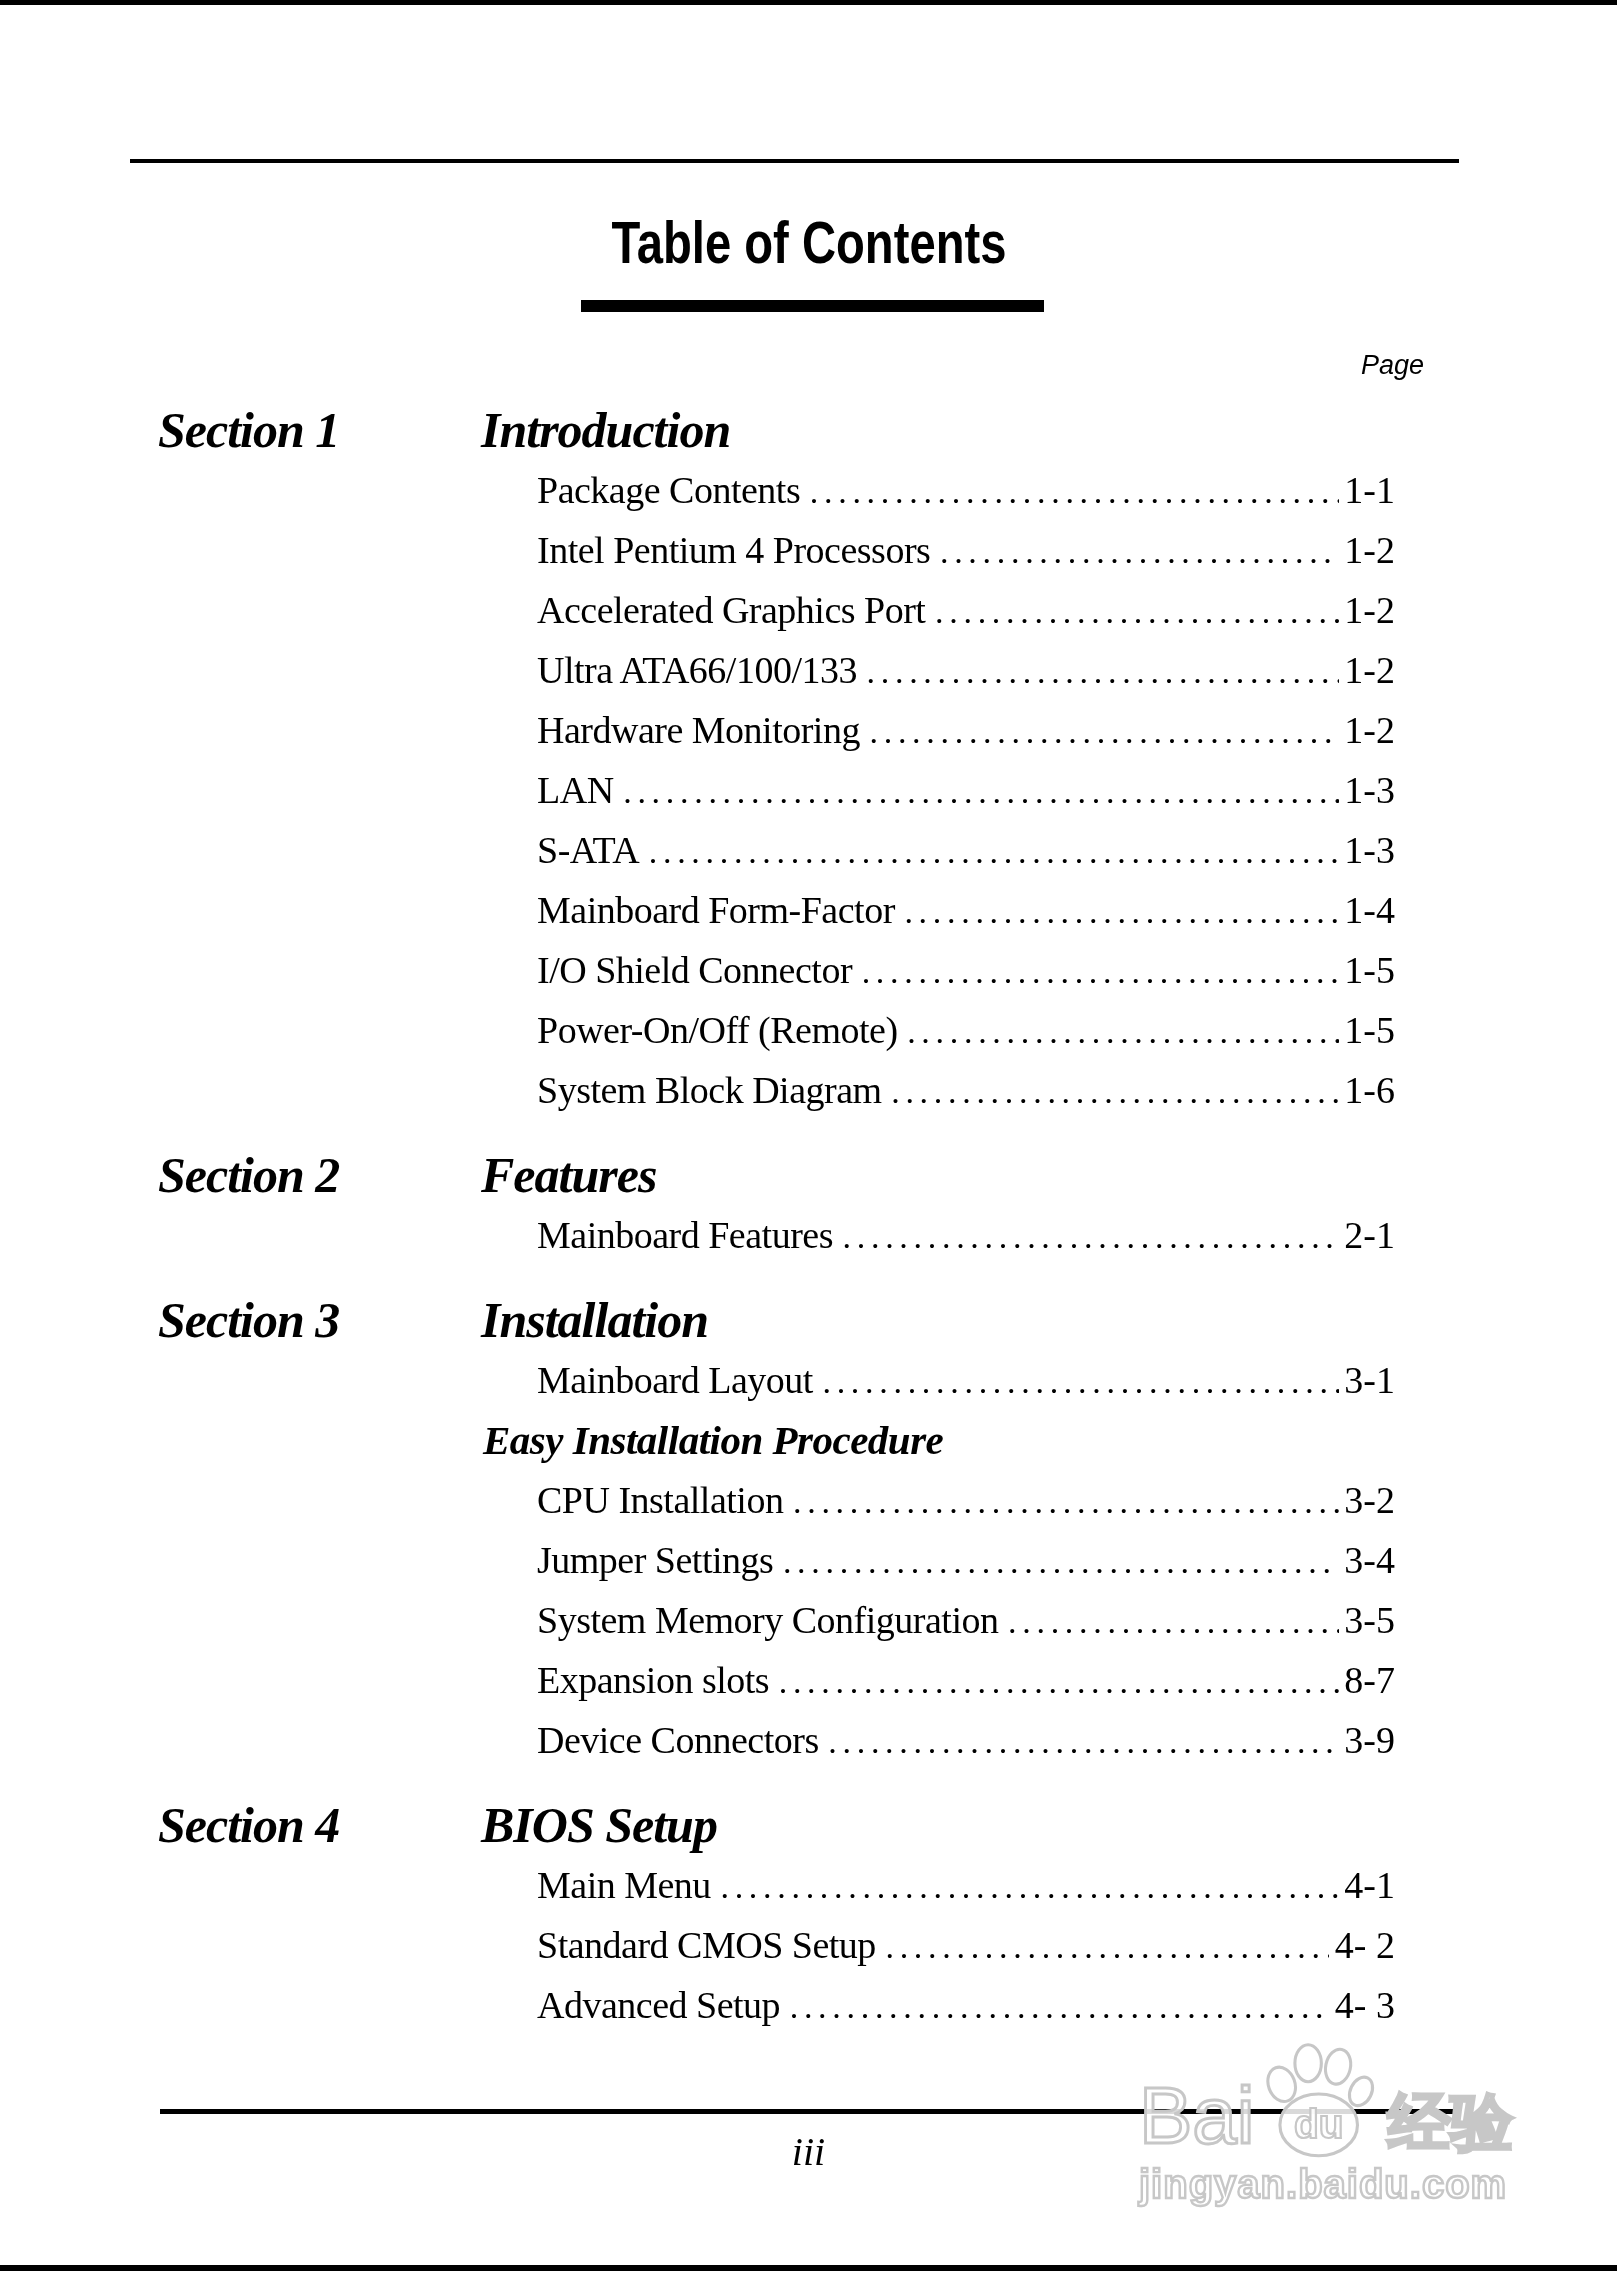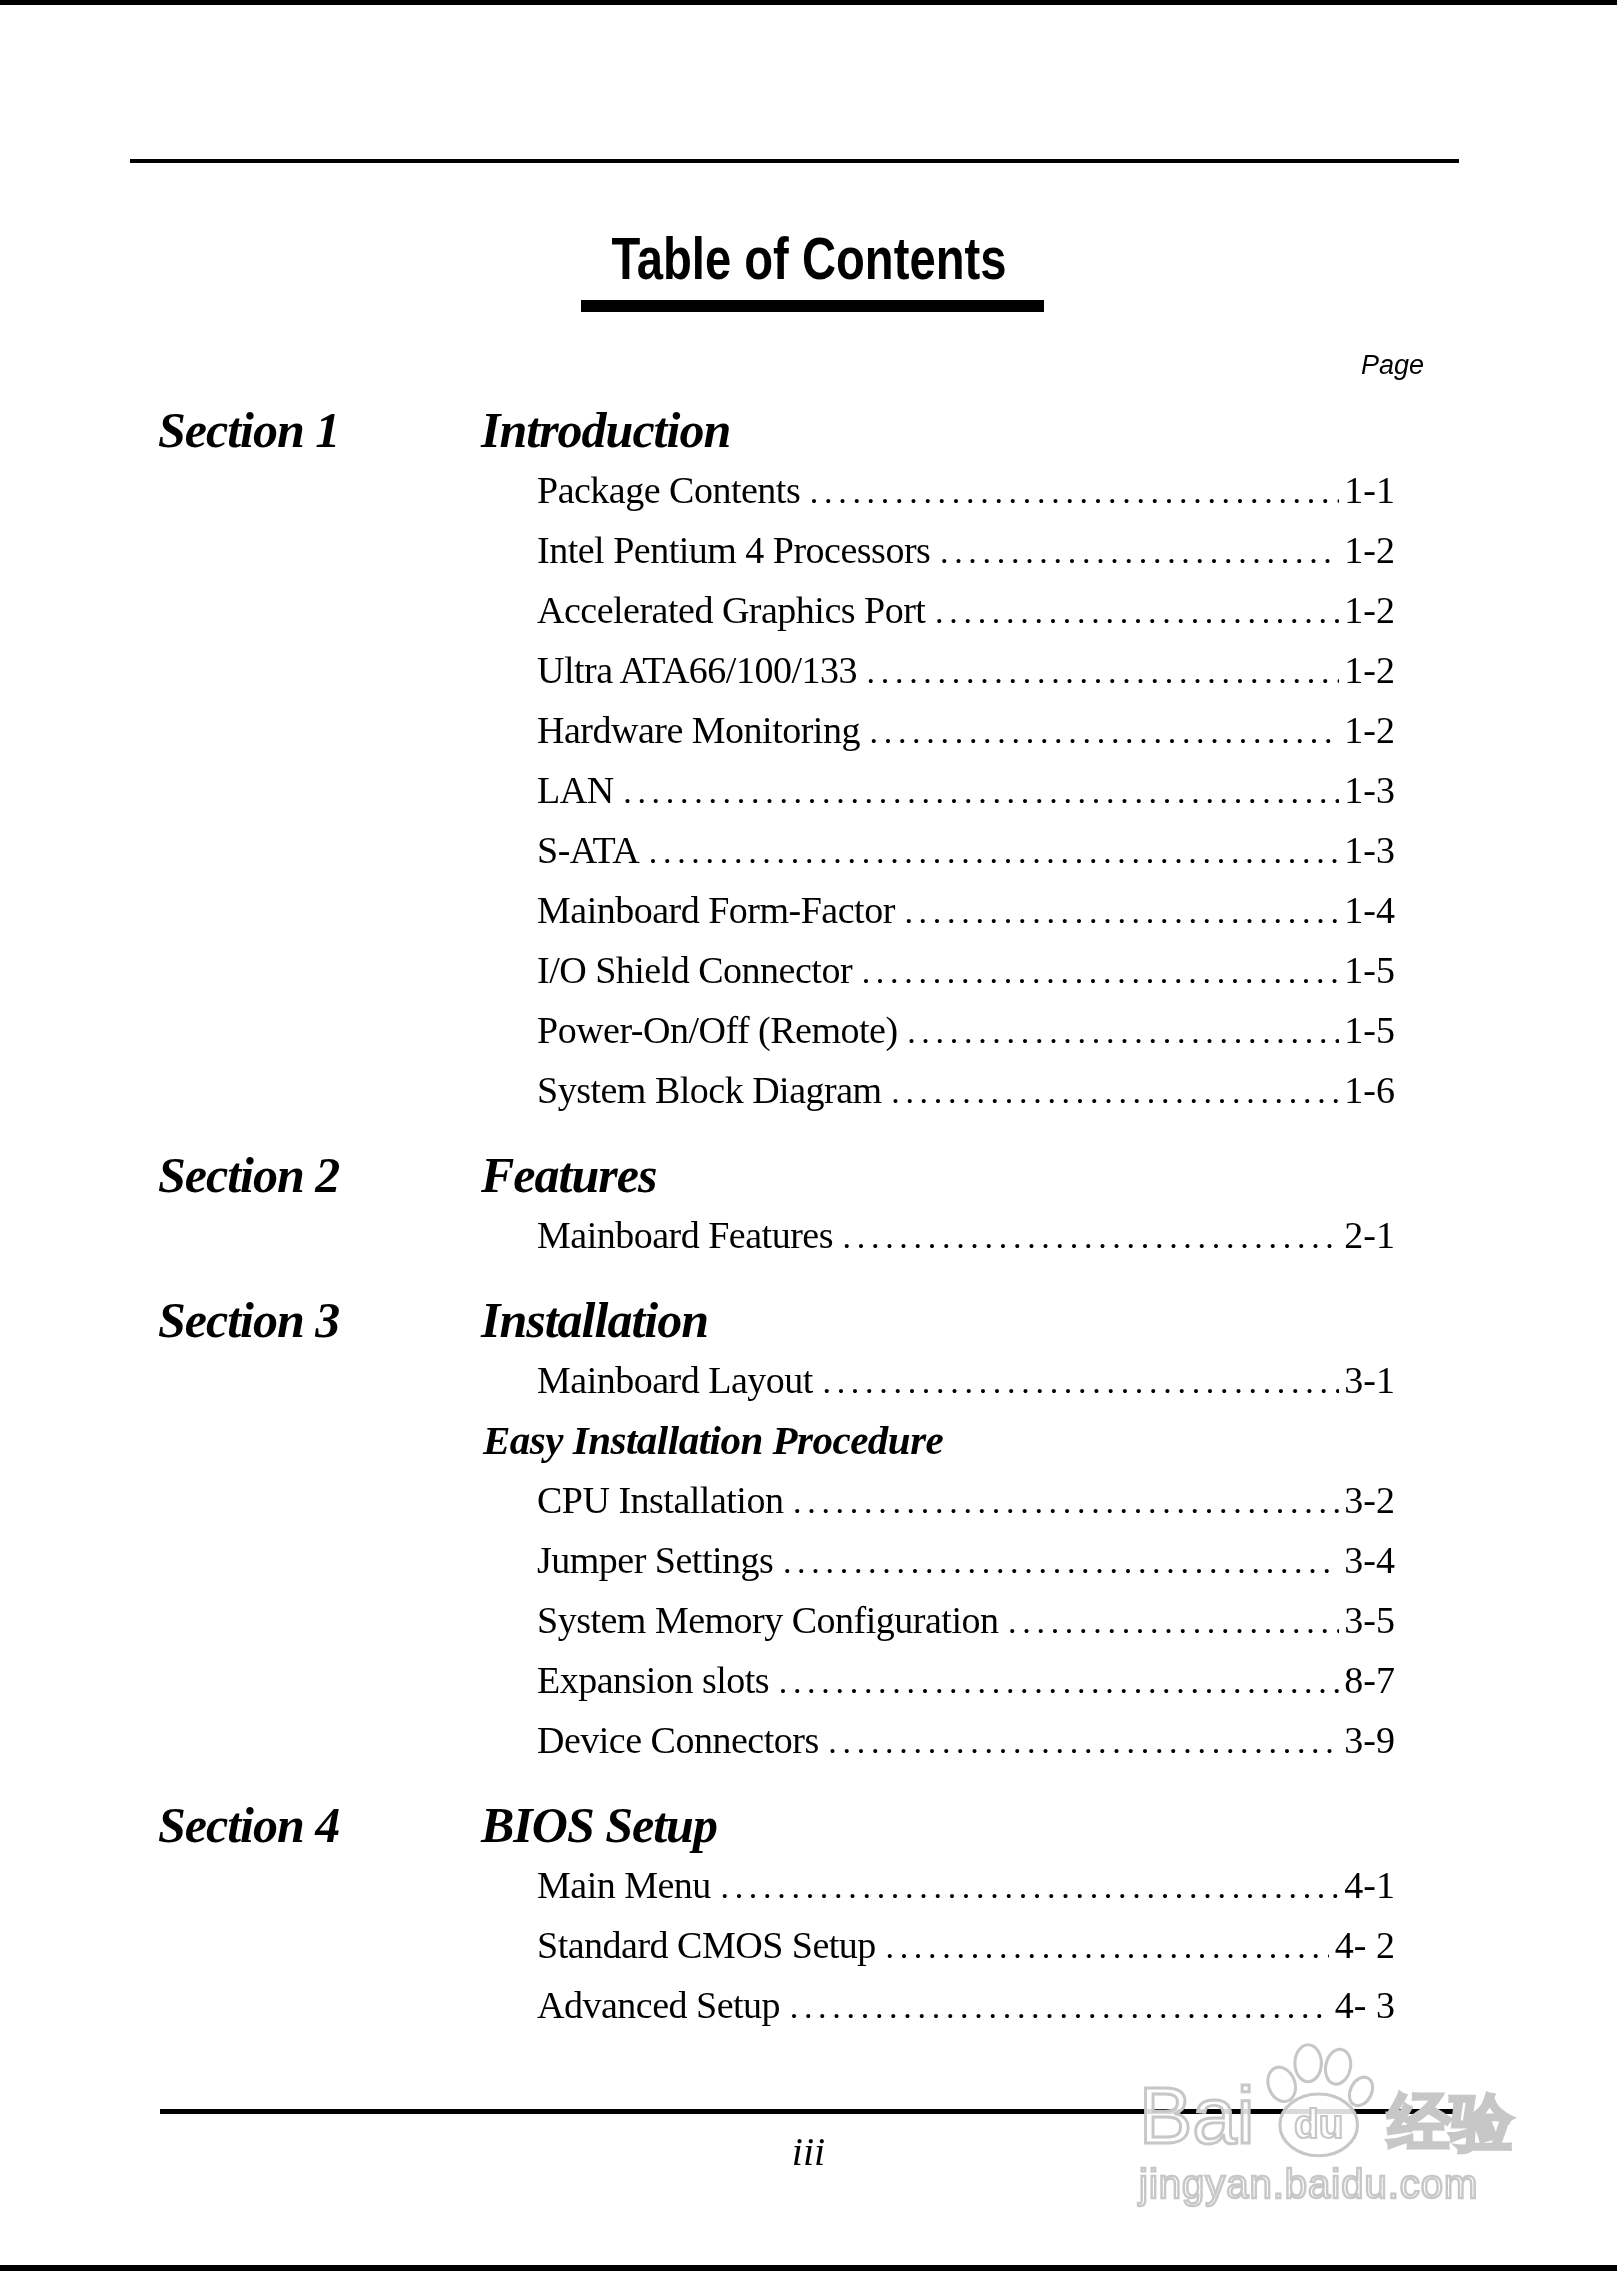--- a/index.html
+++ b/index.html
@@ -5,21 +5,21 @@
   html,body{margin:0;padding:0;background:#888;}
   .page{position:relative;width:1617px;height:2271px;background:#ffffff;color:#000;
         font-family:"Liberation Serif",serif;overflow:hidden;margin:0 auto;}
 
   .edge-strip{position:absolute;left:0;width:1617px;background:#000;}
   .edge-strip.top{top:0;height:4.8px;}
   .edge-strip.bottom{top:2265px;height:5.7px;}
 
   .rule-top{position:absolute;left:130px;top:159px;width:1329px;height:3.8px;background:#000;}
 
-  .doc-title{position:absolute;left:0;top:226px;width:100%;height:67px;line-height:67px;
+  .doc-title{position:absolute;left:0;top:210px;width:100%;height:67px;line-height:67px;
              text-align:center;font-family:"Liberation Sans",sans-serif;font-weight:bold;
              font-size:59px;}
   .doc-title .squeeze{display:inline-block;transform:scaleX(0.80);transform-origin:center;
              letter-spacing:0px;white-space:nowrap;}
   .title-underline{position:absolute;left:581px;top:300px;width:463px;height:12.4px;background:#000;}
 
   .page-label{position:absolute;left:1233px;top:350px;width:191px;text-align:right;
               font-family:"Liberation Sans",sans-serif;font-style:italic;font-size:27px;}
 
   .toc{position:absolute;left:0;top:375px;width:1617px;}
@@ -42,21 +42,21 @@
                font-style:italic;font-size:40px;}
 
   .watermark{position:absolute;left:1139px;top:2025px;z-index:5;}
   .wm-row1{display:flex;align-items:flex-end;height:129px;}
   .wm-bai{font-family:"Liberation Sans",sans-serif;font-weight:normal;font-size:80px;
           line-height:0.95;color:rgba(255,255,255,0.85);-webkit-text-stroke:2.9px #c7c7c7;}
   .wm-suffix{font-family:"Liberation Sans",sans-serif;font-weight:bold;font-size:63px;
           line-height:1.0;color:rgba(255,255,255,0.85);-webkit-text-stroke:2.9px #c7c7c7;
           margin-left:10px;}
   .wm-paw{width:119px;height:124px;margin:0 1.9px -5.7px 1.9px;}
-  .wm-url{font-family:"Liberation Sans",sans-serif;font-weight:normal;font-size:40px;
+  .wm-url{font-family:"Liberation Sans",sans-serif;font-weight:bold;font-size:40px;
           color:rgba(255,255,255,0.85);-webkit-text-stroke:2.4px #c7c7c7;
           letter-spacing:1px;margin-top:7.6px;white-space:nowrap;}
 </style>
 </head>
 <body>
 
 <div class="page">
 
   <div class="edge-strip top"></div>
 

